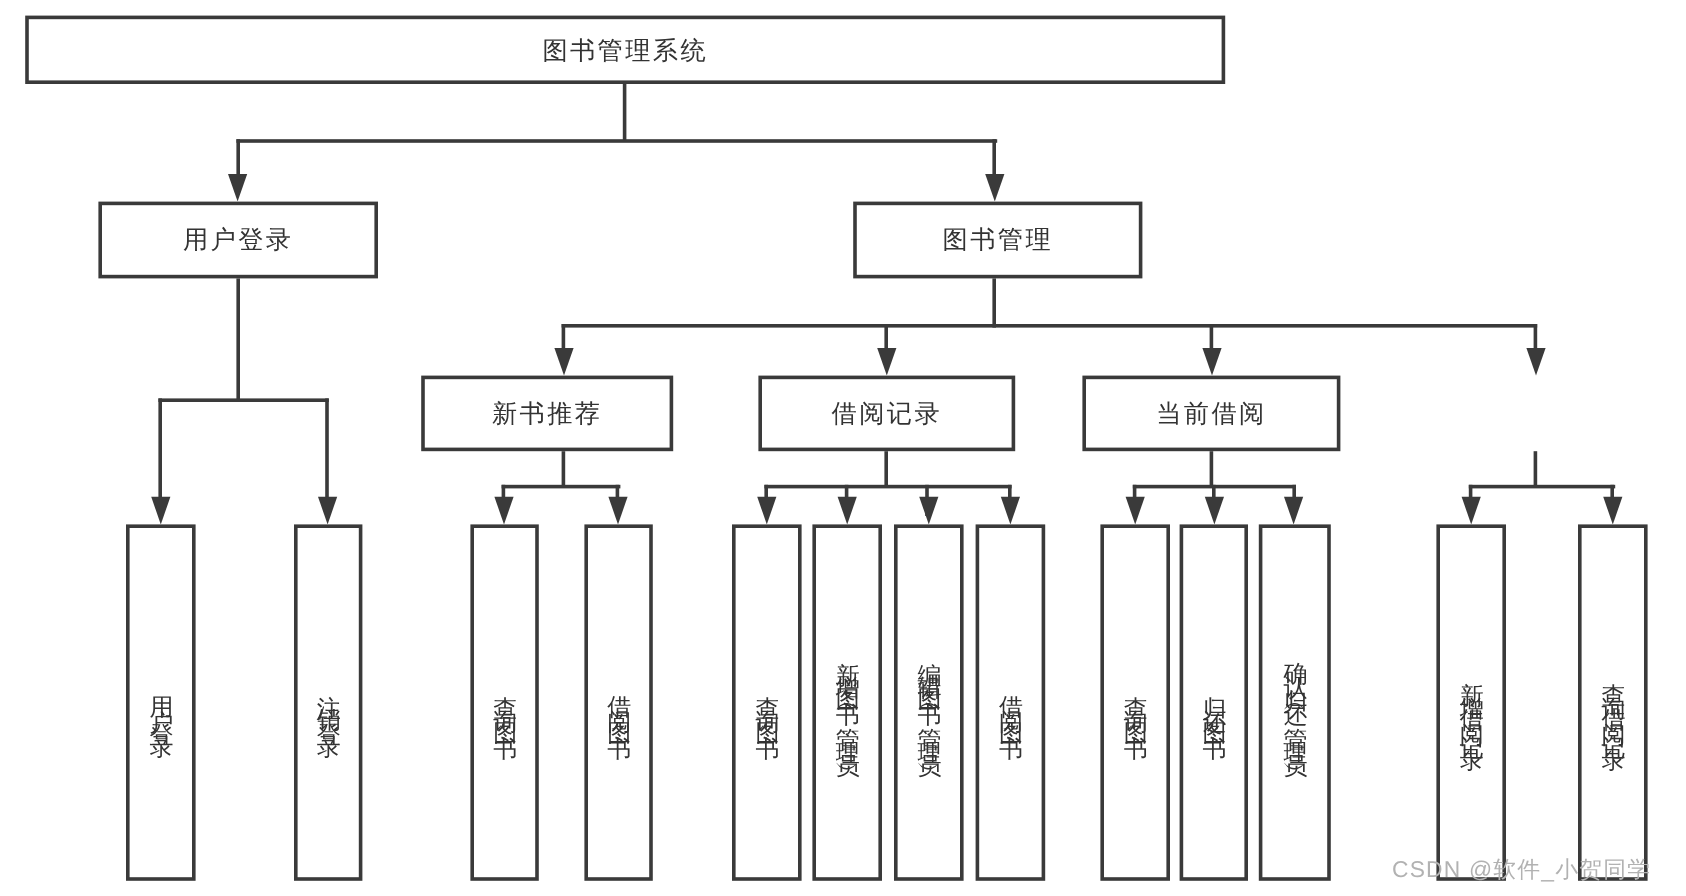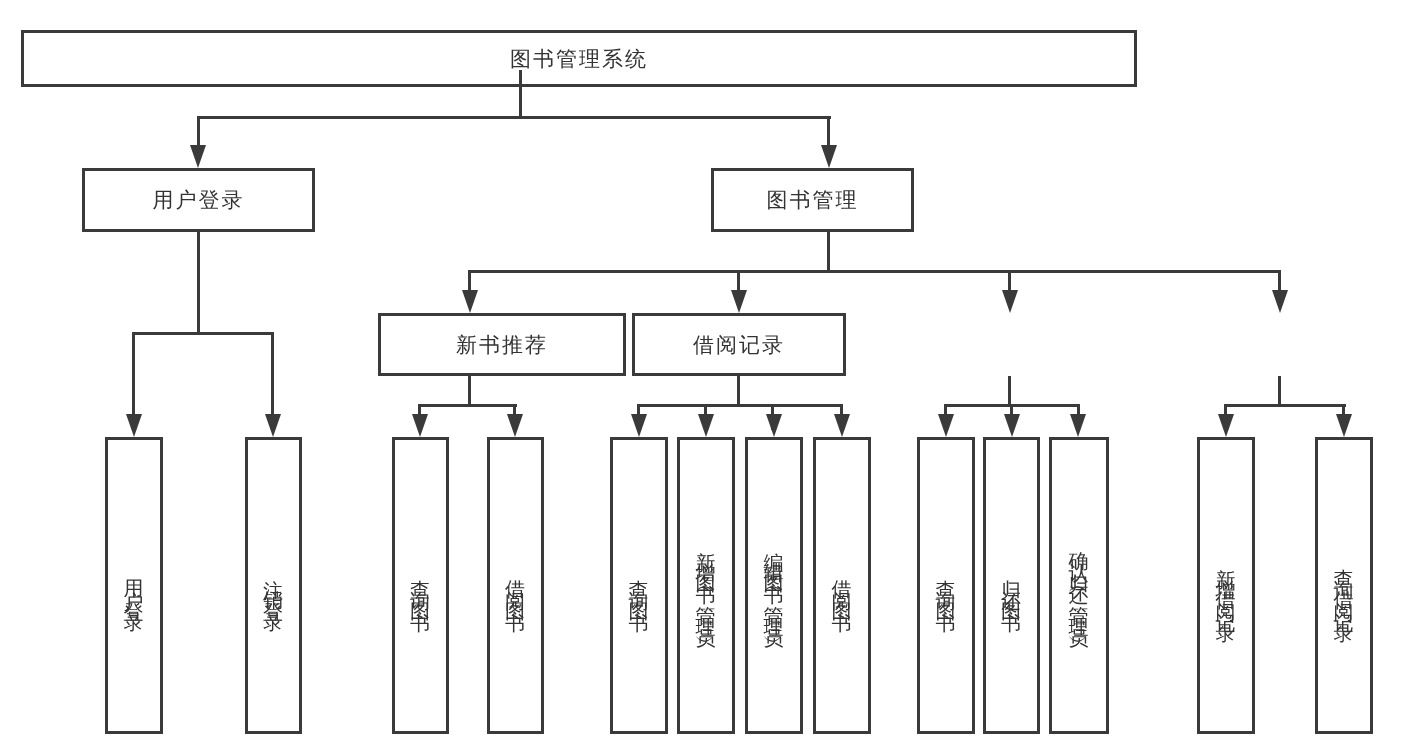--- a/index.html
+++ b/index.html
@@ -38,35 +38,35 @@
   .watermark {
     position:absolute; left:1160px; top:712px;
     font-size:19px; color:#b2b2b2; letter-spacing:1px; white-space:nowrap;
   }
 </style>
 </head>
 <body>
 
 <div class="canvas">
 
-  <div class="box" style="left:21px;top:30px;width:1116px;height:57px">
+  <div class="box" style="left:21px;top:13px;width:1000px;height:57px">
     <span class="lbl">图书管理系统</span>
   </div>
 
   <div class="ln" style="left:519px;top:70px;width:3px;height:48px"></div>
   <div class="ln" style="left:197px;top:116px;width:634px;height:3px"></div>
   <div class="ln" style="left:197px;top:116px;width:3px;height:34px"></div>
   <div class="ar" style="left:190px;top:145px"></div>
   <div class="ln" style="left:827px;top:116px;width:3px;height:34px"></div>
   <div class="ar" style="left:821px;top:145px"></div>
 
   <div class="box" style="left:82px;top:168px;width:233px;height:64px">
     <span class="lbl">用户登录</span>
   </div>
-  <div class="box" style="left:711px;top:168px;width:203px;height:64px">
+  <div class="box" style="left:711px;top:168px;width:241px;height:64px">
     <span class="lbl">图书管理</span>
   </div>
 
   <div class="ln" style="left:197px;top:232px;width:3px;height:102px"></div>
   <div class="ln" style="left:132px;top:332px;width:142px;height:3px"></div>
   <div class="ln" style="left:132px;top:332px;width:3px;height:88px"></div>
   <div class="ar" style="left:126px;top:414px"></div>
   <div class="ln" style="left:271px;top:332px;width:3px;height:88px"></div>
   <div class="ar" style="left:265px;top:414px"></div>
 
@@ -74,25 +74,28 @@
   <div class="ln" style="left:468px;top:270px;width:813px;height:3px"></div>
   <div class="ln" style="left:468px;top:270px;width:3px;height:26px"></div>
   <div class="ar" style="left:462px;top:290px"></div>
   <div class="ln" style="left:737px;top:270px;width:3px;height:26px"></div>
   <div class="ar" style="left:731px;top:290px"></div>
   <div class="ln" style="left:1008px;top:270px;width:3px;height:26px"></div>
   <div class="ar" style="left:1002px;top:290px"></div>
   <div class="ln" style="left:1278px;top:270px;width:3px;height:26px"></div>
   <div class="ar" style="left:1272px;top:290px"></div>
 
-  <div class="box" style="left:378px;top:313px;width:248px;height:63px">
+  <div class="box" style="left:351px;top:313px;width:210px;height:63px">
     <span class="lbl">新书推荐</span>
   </div>
   <div class="box" style="left:632px;top:313px;width:214px;height:63px">
     <span class="lbl">借阅记录</span>
+  </div>
+  <div class="box" style="left:902px;top:313px;width:215px;height:63px">
+    <span class="lbl">当前借阅</span>
   </div>
 
   <div class="ln" style="left:468px;top:376px;width:3px;height:29px"></div>
   <div class="ln" style="left:418px;top:404px;width:99px;height:3px"></div>
   <div class="ln" style="left:418px;top:404px;width:3px;height:26px"></div>
   <div class="ar" style="left:412px;top:414px"></div>
   <div class="ln" style="left:513px;top:404px;width:3px;height:26px"></div>
   <div class="ar" style="left:507px;top:414px"></div>
 
   <div class="ln" style="left:737px;top:376px;width:3px;height:29px"></div>
@@ -159,14 +162,15 @@
     <span class="vlbl">确认归还（管理员）</span>
   </div>
 
   <div class="vbox" style="left:1197px;width:58px">
     <span class="vlbl">新增借阅记录</span>
   </div>
   <div class="vbox" style="left:1315px;width:58px">
     <span class="vlbl">查询借阅记录</span>
   </div>
 
+  <div class="watermark">CSDN @软件_小贺同学</div>
 
 </div>
 
 </body></html>

